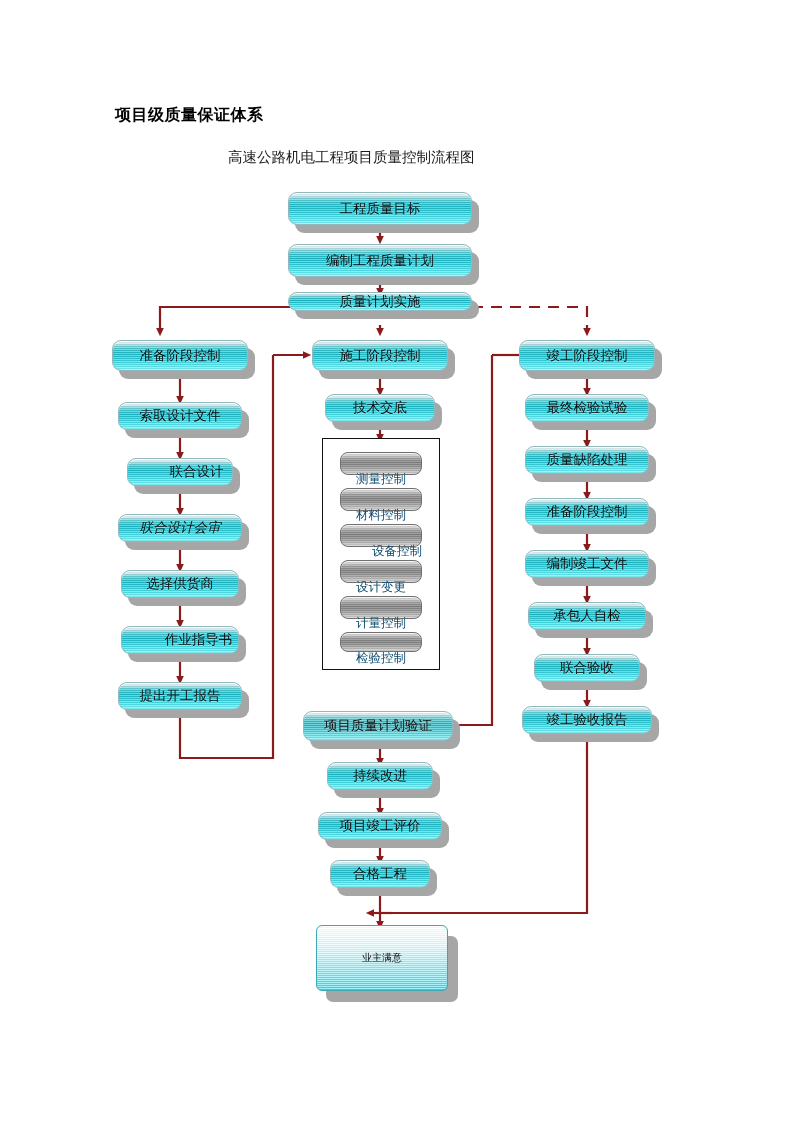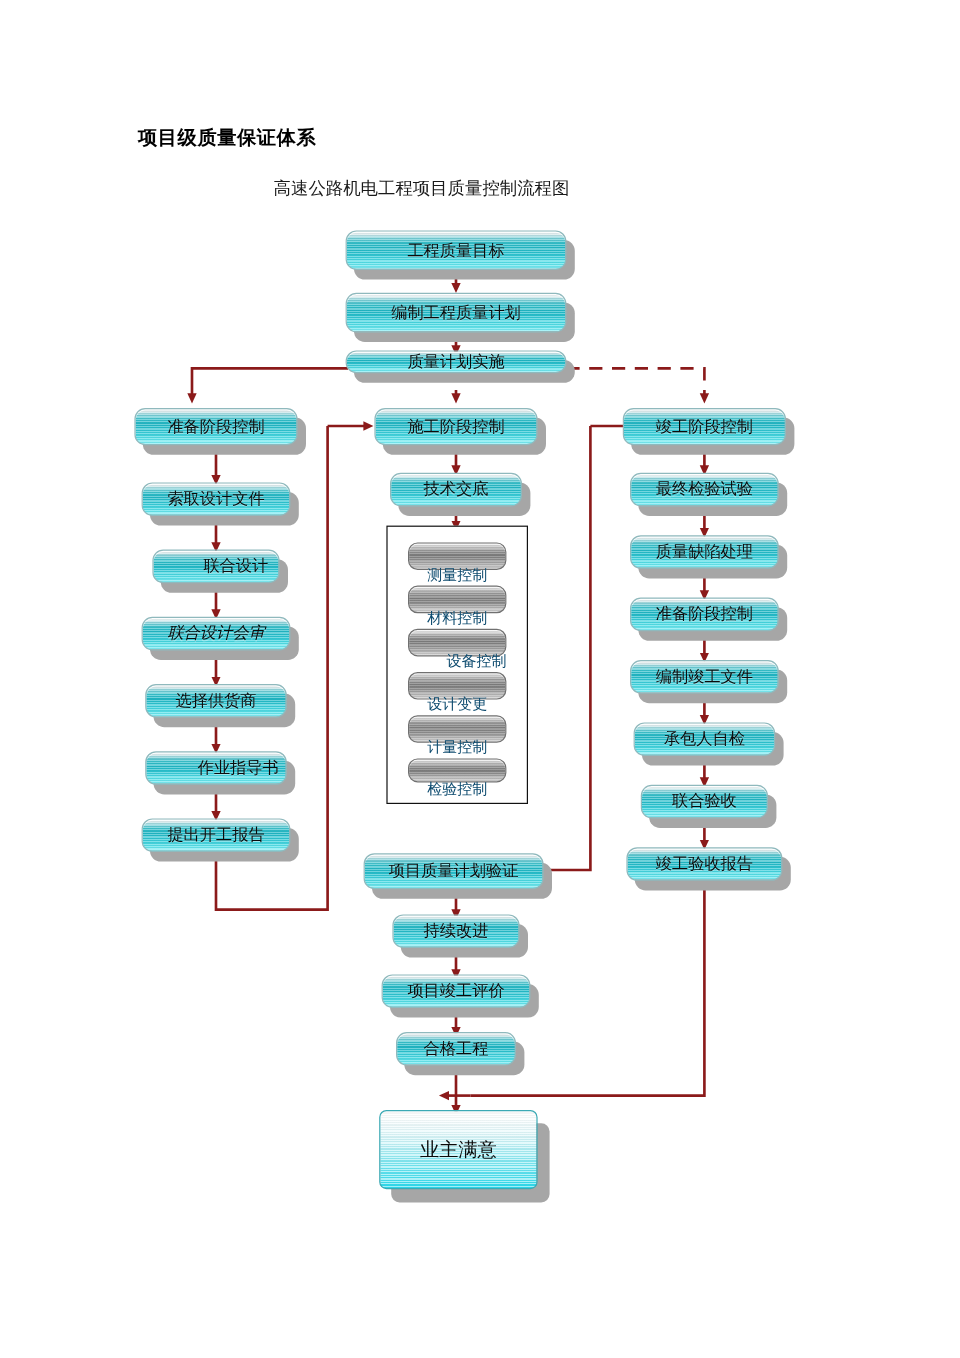--- a/index.html
+++ b/index.html
@@ -77,21 +77,21 @@
   
   .group-frame{
     position:absolute;border:1.4px solid #111;background:#fff;z-index:2;
   }
 
   
   .node-final{
     position:absolute;box-sizing:border-box;
     display:flex;align-items:center;justify-content:center;
     font-family:"Liberation Serif","DejaVu Serif",serif;
-    font-size:16px;color:#0b0b0b;white-space:nowrap;z-index:3;
+    font-size:10px;color:#0b0b0b;white-space:nowrap;z-index:3;
   }
   .node-final .shadow{
     position:absolute;left:10px;top:11px;right:-10px;bottom:-11px;
     background:#a6a6a6;border-radius:7px;z-index:-2;
   }
   .node-final .face{
     position:absolute;left:0;top:0;right:0;bottom:0;border-radius:6px;z-index:-1;
     border:1px solid #3aa9b4;
     background:
       repeating-linear-gradient(to bottom,

